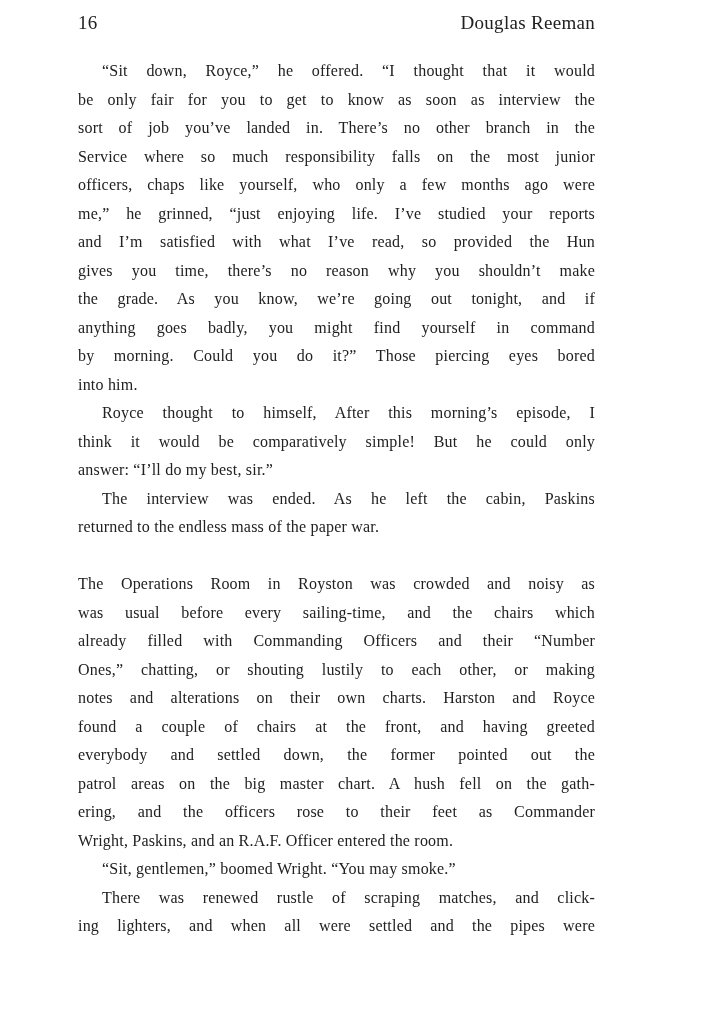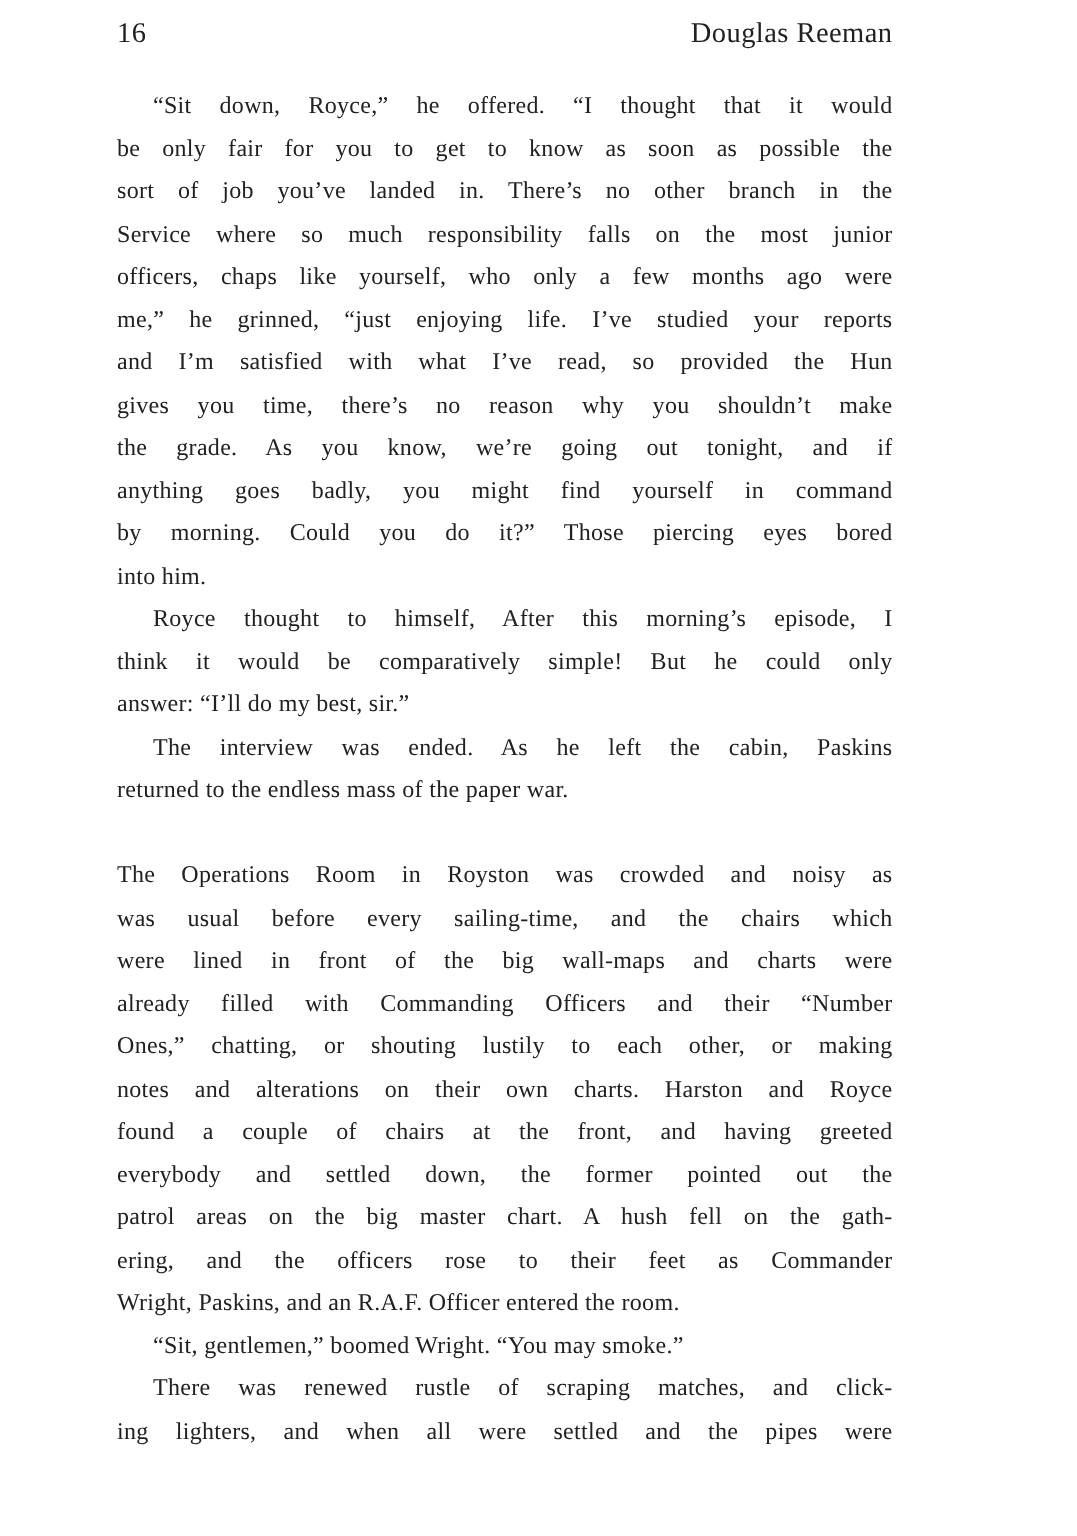--- a/index.html
+++ b/index.html
@@ -60,21 +60,21 @@
 <body style="background-color: rgb(255, 255, 255); color: rgb(33, 33, 33);">
 
 <div class="page">
   <div class="header">
     <span>16</span>
     <span>Douglas Reeman</span>
   </div>
   <div class="body-text">
       <div class="paragraph">
         <div class="line just indent"><span>“Sit down, Royce,” he offered. “I thought that it would</span></div>
-        <div class="line just"><span>be only fair for you to get to know as soon as possible the</span></div>
+        <div class="line just"><span>be only fair for you to get to know as soon as interview the</span></div>
         <div class="line just"><span>sort of job you’ve landed in. There’s no other branch in the</span></div>
         <div class="line just"><span>Service where so much responsibility falls on the most junior</span></div>
         <div class="line just"><span>officers, chaps like yourself, who only a few months ago were</span></div>
         <div class="line just"><span>me,” he grinned, “just enjoying life. I’ve studied your reports</span></div>
         <div class="line just"><span>and I’m satisfied with what I’ve read, so provided the Hun</span></div>
         <div class="line just"><span>gives you time, there’s no reason why you shouldn’t make</span></div>
         <div class="line just"><span>the grade. As you know, we’re going out tonight, and if</span></div>
         <div class="line just"><span>anything goes badly, you might find yourself in command</span></div>
         <div class="line just"><span>by morning. Could you do it?” Those piercing eyes bored</span></div>
         <div class="line"><span>into him.</span></div>
@@ -84,21 +84,20 @@
         <div class="line just"><span>think it would be comparatively simple! But he could only</span></div>
         <div class="line"><span>answer: “I’ll do my best, sir.”</span></div>
       </div>
       <div class="paragraph">
         <div class="line just indent"><span>The interview was ended. As he left the cabin, Paskins</span></div>
         <div class="line"><span>returned to the endless mass of the paper war.</span></div>
       </div>
       <div class="paragraph space-before">
         <div class="line just"><span>The Operations Room in </span><span class="italic">Royston</span><span> was crowded and noisy as</span></div>
         <div class="line just"><span>was usual before every sailing-time, and the chairs which</span></div>
-        <div class="line just"><span>were lined in front of the big wall-maps and charts were</span></div>
         <div class="line just"><span>already filled with Commanding Officers and their “Number</span></div>
         <div class="line just"><span>Ones,” chatting, or shouting lustily to each other, or making</span></div>
         <div class="line just"><span>notes and alterations on their own charts. Harston and Royce</span></div>
         <div class="line just"><span>found a couple of chairs at the front, and having greeted</span></div>
         <div class="line just"><span>everybody and settled down, the former pointed out the</span></div>
         <div class="line just"><span>patrol areas on the big master chart. A hush fell on the gath-</span></div>
         <div class="line just"><span>ering, and the officers rose to their feet as Commander</span></div>
         <div class="line"><span>Wright, Paskins, and an R.A.F. Officer entered the room.</span></div>
       </div>
       <div class="paragraph">

